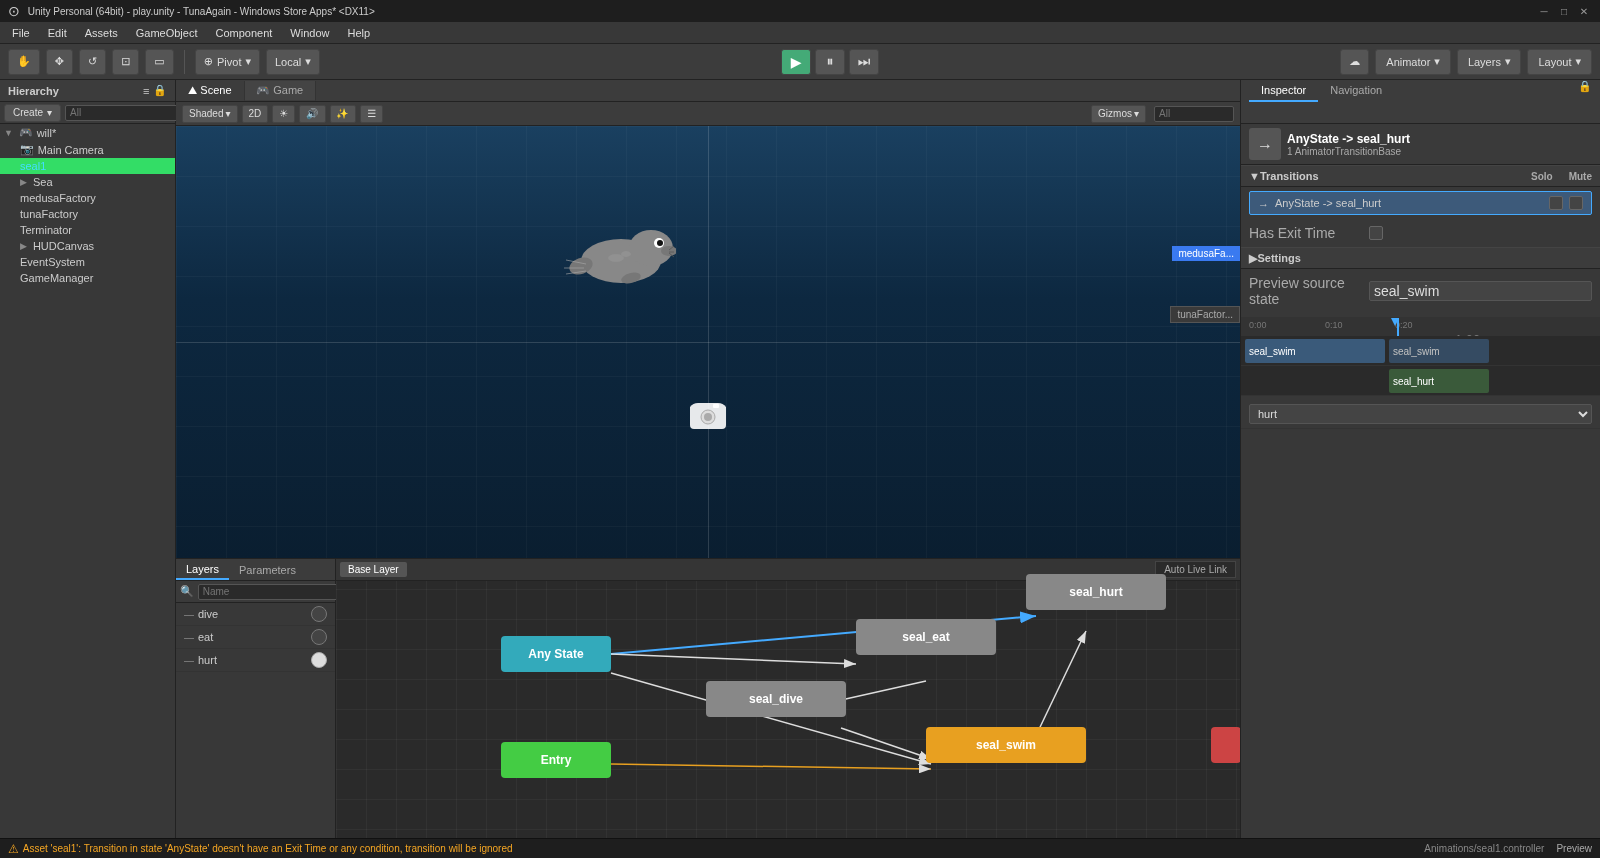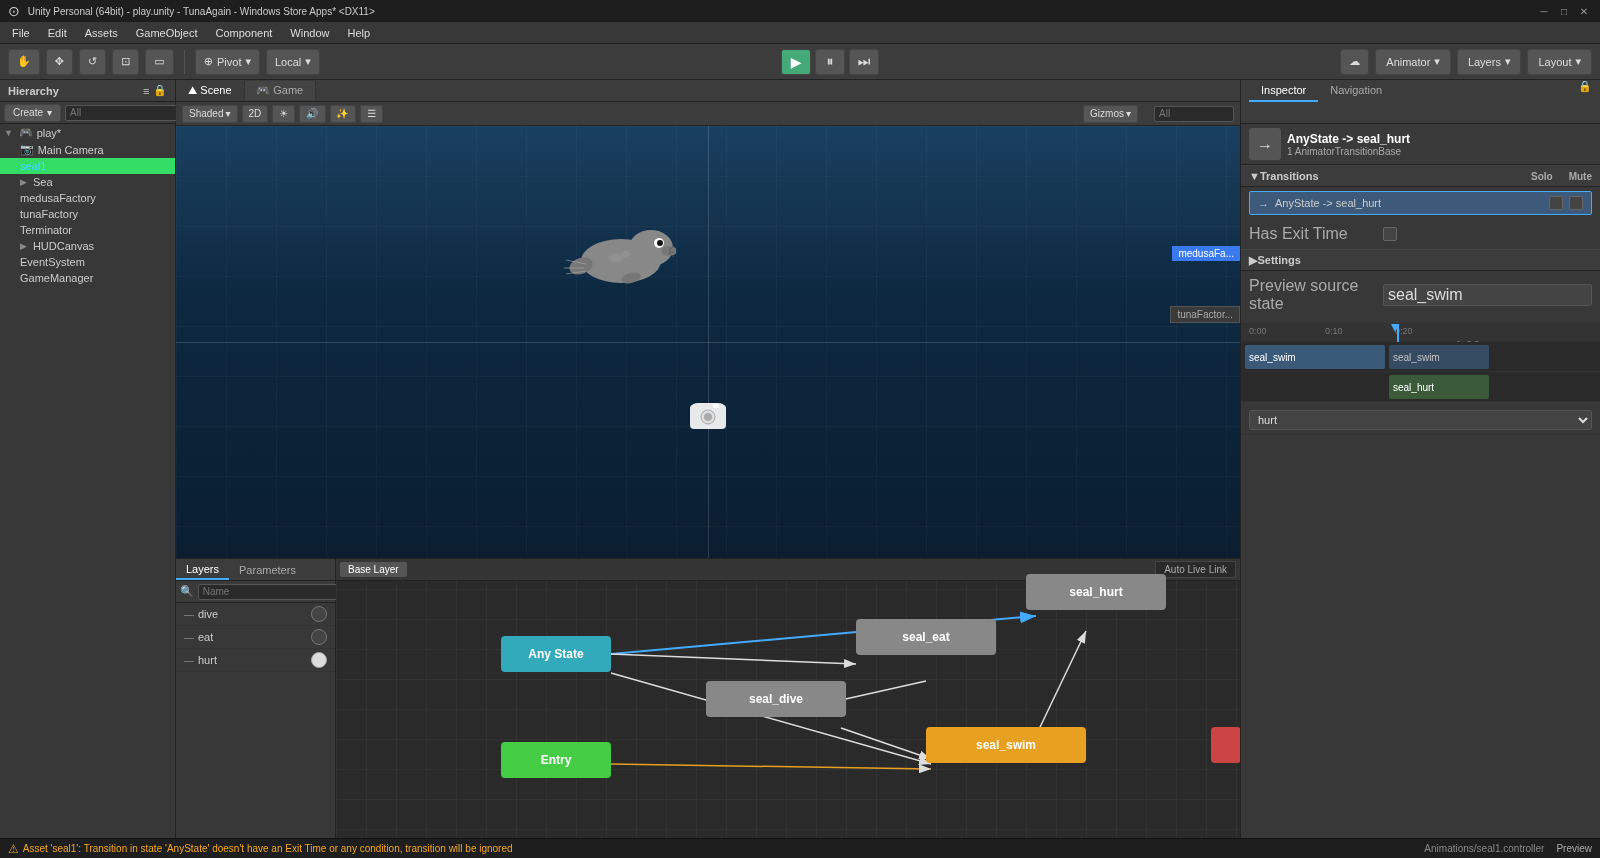--- a/index.html
+++ b/index.html
@@ -416,23 +416,23 @@
       cursor: pointer;
     }
     .section-content {
       padding: 4px 8px;
       background: #383838;
     }
     .field-row {
       display: flex;
       align-items: center;
       padding: 2px 0;
-      font-size: 16px;
+      font-size: 14px;
       color: #bbb;
-      gap: 14px;
+      gap: 0;
     }
     .field-label { width: 120px; color: #aaa; }
     .field-value {
       flex: 1;
       background: #444;
       border: 1px solid #555;
       border-radius: 2px;
       padding: 1px 4px;
       color: #ddd;
     }
@@ -615,21 +615,21 @@
       <div class="toolbar-btn" style="font-size:10px; height:18px;">
         <span>Create</span>
         <span>▾</span>
       </div>
       <input class="search-box" type="text" placeholder="All" style="">
     </div>
     <div style="overflow-y:auto; flex:1;">
       <div class="tree-item" style="padding-left:4px;">
         <span class="tree-arrow">▼</span>
         <span>🎮</span>
-        <span>play*</span>
+        <span>will*</span>
       </div>
       <div class="tree-item" style="padding-left:20px;">
         <span>📷</span>
         <span>Main Camera</span>
       </div>
       <div class="tree-item selected" style="padding-left:20px; color:#4df;">
         <span>seal1</span>
       </div>
       <div class="tree-item" style="padding-left:20px;">
         <span class="tree-arrow">▶</span>
@@ -673,21 +673,21 @@
         <span>Shaded</span>
         <span>▾</span>
       </div>
       <div class="scene-toolbar-dropdown">
         <span>2D</span>
       </div>
       <div class="scene-toolbar-btn">☀</div>
       <div class="scene-toolbar-btn">🔊</div>
       <div class="scene-toolbar-btn">✨</div>
       <div class="scene-toolbar-btn">☰</div>
-      <div style="margin-left:auto; display:flex; align-items:center; gap:16px;">
+      <div style="margin-left:auto; display:flex; align-items:center; gap:8px;">
         <div class="scene-toolbar-dropdown">
           <span>Gizmos</span>
           <span>▾</span>
         </div>
         <input class="search-box" style="width: 80px;" type="text" placeholder="All">
       </div>
     </div>
 
     <div id="game-viewport">
       <div class="scene-bg">

